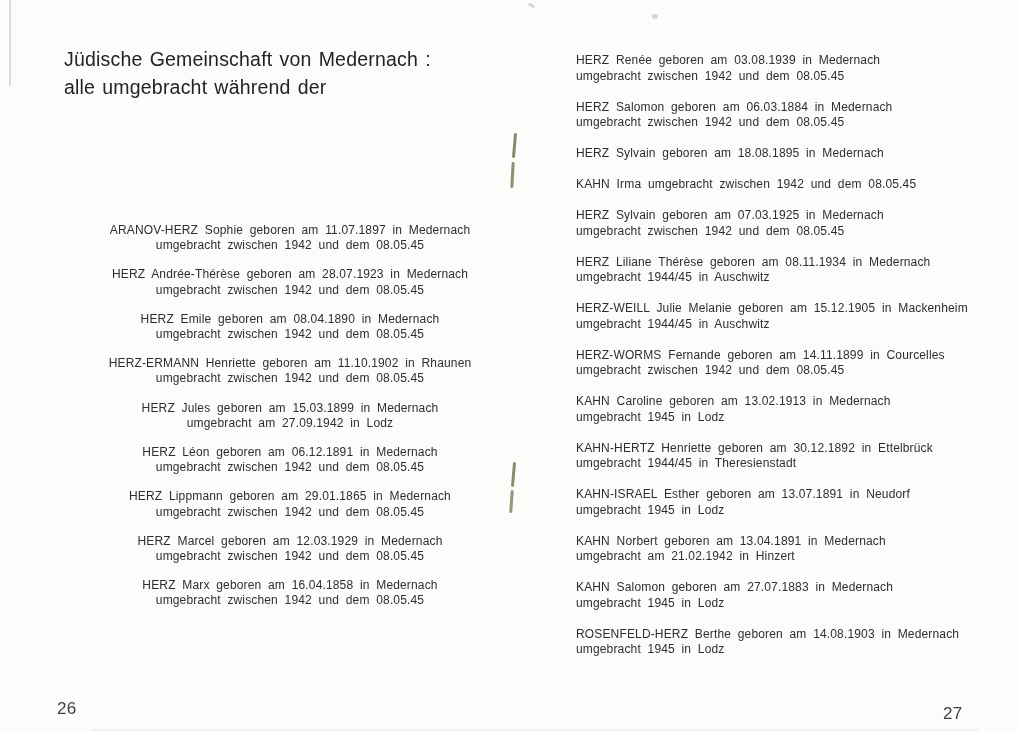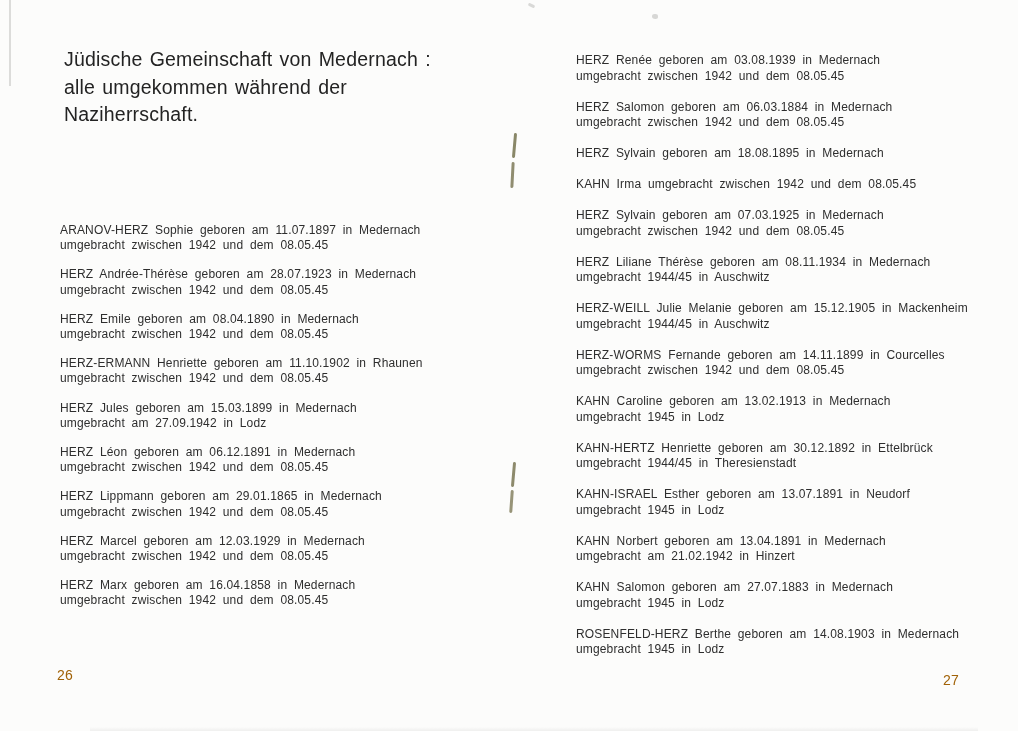--- a/index.html
+++ b/index.html
@@ -39,30 +39,32 @@
     left: 60px;
     top: 223px;
   }
   .entries-right {
     left: 576px;
     top: 53px;
   }
   .entries-left .entry {
     line-height: 15.2px;
     margin-bottom: 14px;
+    text-align: center;
   }
   .entries-right .entry {
     line-height: 15.5px;
     margin-bottom: 15.5px;
   }
   .page-number {
     position: absolute;
-    font-size: 14px;
-    color: #a16207;
+    font-size: 17px;
+    color: #404040;
     letter-spacing: 0.3px;
+    margin-top: 32px;
   }
   .page-number-left {
     left: 57px;
     top: 667px;
   }
   .page-number-right {
     left: 943px;
     top: 672px;
   }
   
@@ -117,22 +119,21 @@
 <body>
 
 <div class="spread">
 
   <div class="scan-edge-left"></div>
   <div class="speck-1"></div>
   <div class="speck-2"></div>
 
   <div class="page-title">
     <div>Jüdische Gemeinschaft von Medernach :</div>
-    <div>alle umgekommen während der</div>
-    <div>Naziherrschaft.</div>
+    <div>alle umgebracht während der</div>
   </div>
 
   <div class="entries entries-left">
       <div class="entry">
         <div class="entry-line">ARANOV-HERZ Sophie geboren am 11.07.1897 in Medernach</div>
         <div class="entry-line">umgebracht zwischen 1942 und dem 08.05.45</div>
       </div>
       <div class="entry">
         <div class="entry-line">HERZ Andrée-Thérèse geboren am 28.07.1923 in Medernach</div>
         <div class="entry-line">umgebracht zwischen 1942 und dem 08.05.45</div>

